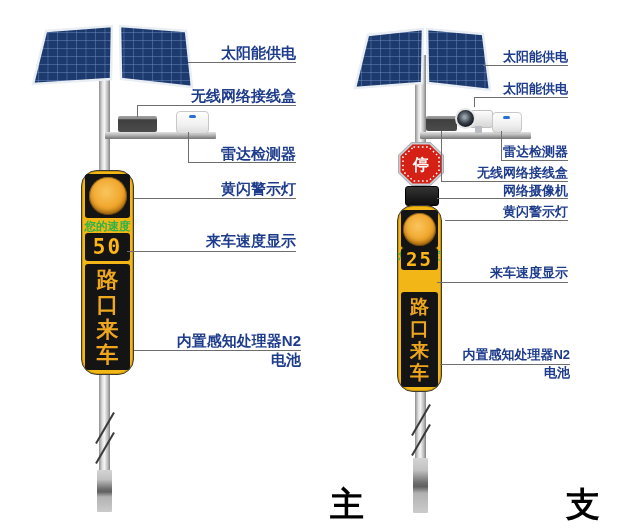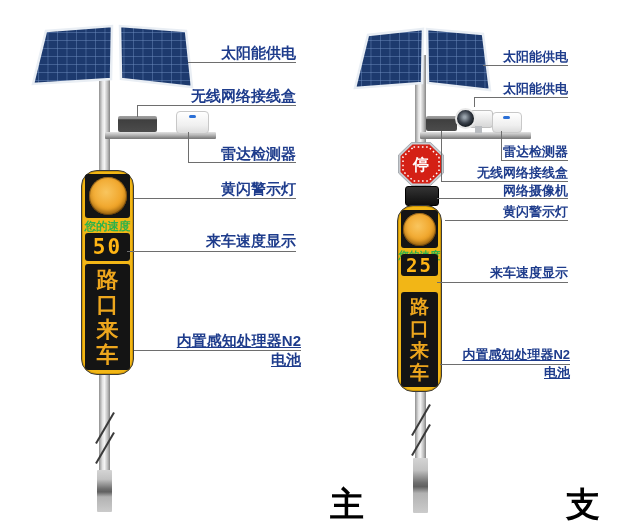--- a/index.html
+++ b/index.html
@@ -27,21 +27,21 @@
   .led{border-radius:50%;background:radial-gradient(circle at 45% 40%,#f9c55e 0%,#f0a428 55%,#d28410 80%,#b26d08 100%);
        box-shadow:inset 0 -3px 5px rgba(0,0,0,.35),inset 0 0 0 1px rgba(60,30,0,.4);}
   .scap{position:absolute;left:0;right:0;text-align:center;color:#2eb24a;font-weight:bold;}
   .sval{color:#ffb514;font-family:"DejaVu Sans Mono",monospace;font-weight:bold;letter-spacing:2px;}
   .btext{color:#eda61d;font-weight:bold;width:1.3em;text-align:center;margin:0 auto;word-break:break-all;}
   
   .cl{background:#6e6e6e;z-index:4;}
   .lbl{color:#1e3c8c;font-weight:bold;white-space:nowrap;z-index:5;}
   .ll{right:328px;font-size:15px;}
   .rl{right:56px;font-size:13px;}
-  .twol{text-align:right;line-height:19px;text-decoration:underline;}
+  .twol{text-align:right;line-height:19px;}
   .cap{font-size:34px;font-weight:bold;color:#000;z-index:5;}
 </style>
 </head>
 <body>
 
 <div id="canvas">
 
   <div class="abs pole" style="left:99px;top:55px;width:11px;height:417px;"></div>
   <div class="abs arm" style="left:105px;top:132px;width:111px;height:7px;"></div>
   <div class="abs slash" style="left:87px;top:427px;"></div>
@@ -104,21 +104,21 @@
     <text x="23" y="28" text-anchor="middle" font-size="16" font-weight="bold" fill="#ffffff">停</text>
   </svg>
 
   <div class="abs player" style="left:405px;top:186px;width:32px;height:18px;"></div>
 
   <div class="abs sign" style="left:397px;top:205px;width:43px;height:185px;">
     <div class="blackpanel" style="top:4px;height:38px;">
       <div class="led" style="width:33px;height:33px;"></div>
     </div>
     <div class="scap" style="top:43px;font-size:10.5px;">您的速度</div>
-    <div class="blackpanel" style="top:48px;height:22px;justify-content:center;">
+    <div class="blackpanel" style="top:42px;height:22px;justify-content:center;">
       <span class="sval" style="font-size:19px;">25</span>
     </div>
     <div class="blackpanel" style="top:86px;bottom:4px;">
       <div class="btext" style="font-size:19px;line-height:22px;">路口来车</div>
     </div>
   </div>
 
   <div class="abs cl" style="left:188px;top:62px;width:108px;height:1px;"></div>
   <div class="abs cl" style="left:137px;top:105px;width:159px;height:1px;"></div>
   <div class="abs cl" style="left:137px;top:105px;width:1px;height:12px;"></div>

